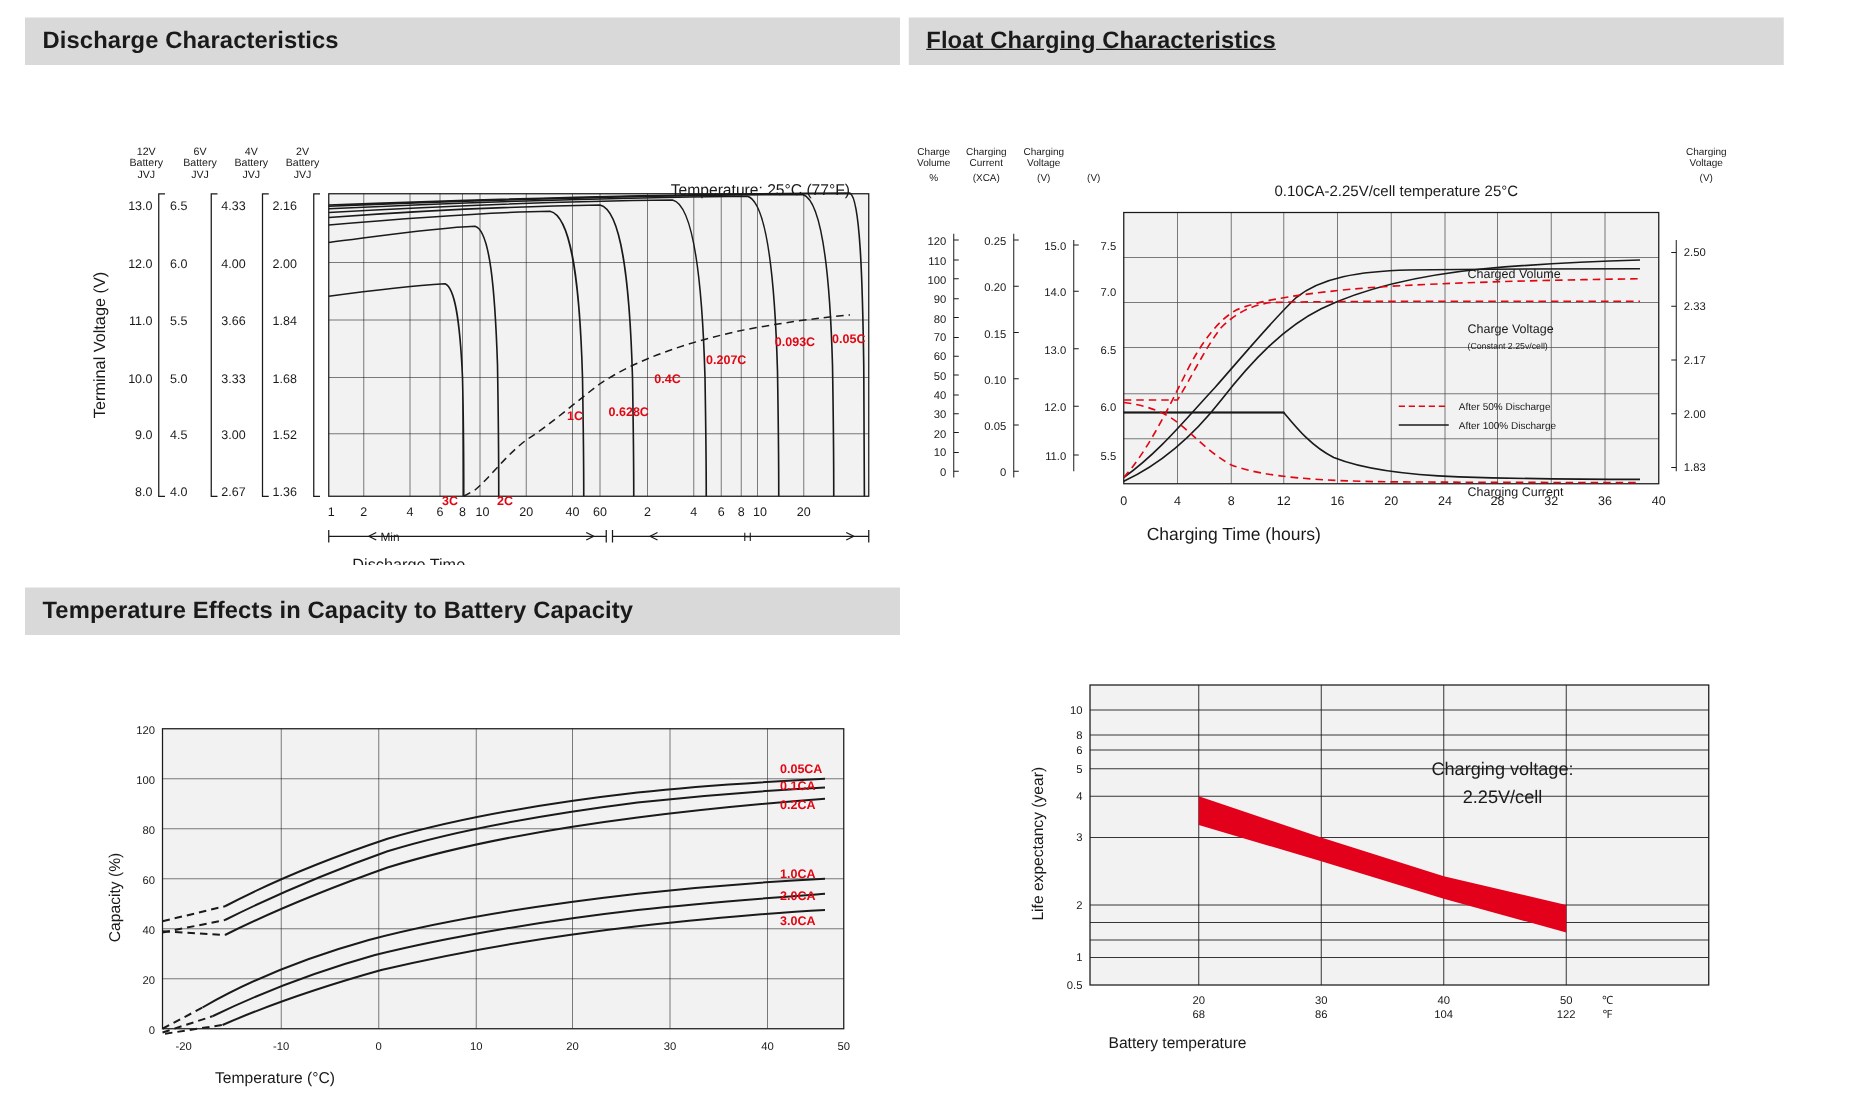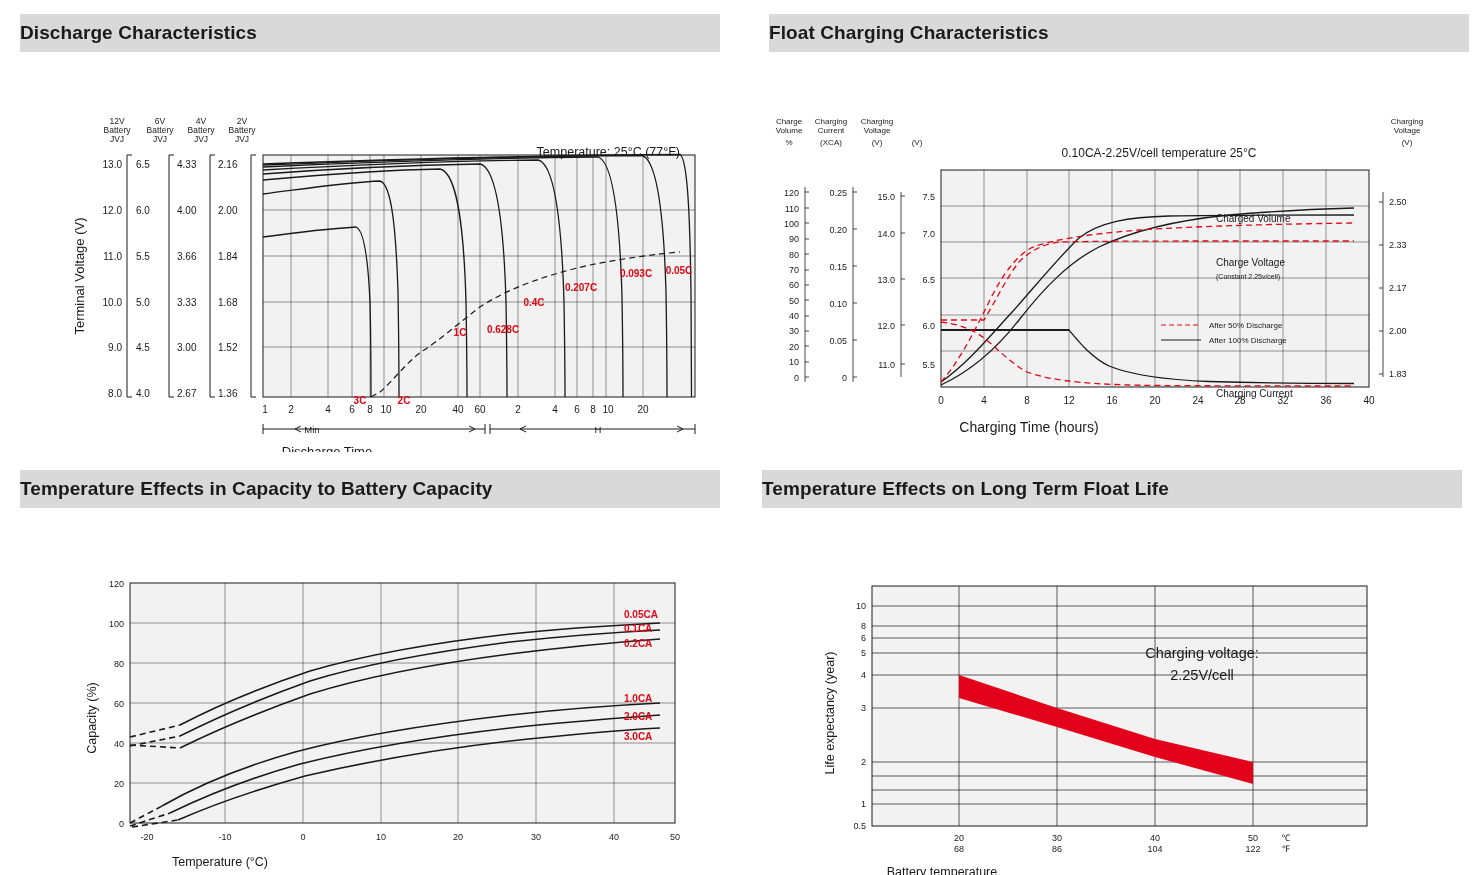--- a/index.html
+++ b/index.html
@@ -8,20 +8,21 @@
     font-family:"Liberation Sans", sans-serif;
     color:#1a1a1a;
     position:relative;
     overflow:hidden;
   }
   .panel{position:absolute;}
   .panel-header{
     background:#d9d9d9;
     height:38px;
     display:flex;align-items:center;
+    padding-left:14px;
     box-sizing:border-box;
   }
   .panel-header .title{
     font-size:19px;font-weight:bold;color:#1a1a1a;
     letter-spacing:0.1px;
   }
   .chart-area{position:relative;text-align:right;}
   svg{display:block;}
   text{font-family:"Liberation Sans", sans-serif;}
   .red{fill:#e20613;}
@@ -172,21 +173,21 @@
       </g>
       <text x="292" y="381" font-size="9.5" fill="#1a1a1a" text-anchor="middle">Min</text>
       <text x="578" y="381" font-size="9.5" fill="#1a1a1a" text-anchor="middle">H</text>
 
       <text x="307" y="404" font-size="13" fill="#1a1a1a" text-anchor="middle">Discharge Time</text>
       <text transform="translate(64,224) rotate(-90)" font-size="13" fill="#1a1a1a" text-anchor="middle">Terminal Voltage (V)</text>
     </svg>
   </div>
 </div>
 
-<div class="panel" style="left:769px;top:14px;width:700px;">
+<div class="panel" style="left:727px;top:14px;width:700px;text-decoration:underline;">
   <div class="panel-header">
     <span class="title">Float Charging Characteristics</span>
   </div>
   <div class="chart-area">
     <svg width="700" height="400" viewBox="0 0 700 400">
 
       <g font-size="8" fill="#1a1a1a" text-anchor="middle">
         <text x="20" y="72">Charge</text>
         <text x="20" y="81">Volume</text>
         <text x="20" y="93">%</text>
@@ -443,23 +444,20 @@
         <text x="604" y="232">3.0CA</text>
       </g>
 
       <text x="200" y="358" font-size="12.5" fill="#1a1a1a" text-anchor="middle">Temperature (°C)</text>
       <text transform="translate(76,210) rotate(-90)" font-size="12.5" fill="#1a1a1a" text-anchor="middle">Capacity (%)</text>
     </svg>
   </div>
 </div>
 
 <div class="panel" style="left:762px;top:470px;width:700px;">
-  <div class="panel-header">
-    <span class="title">Temperature Effects on Long Term Float Life</span>
-  </div>
   <div class="chart-area">
     <svg width="700" height="380" viewBox="0 0 700 380">
       <rect x="110" y="78" width="495" height="240" fill="#f2f2f2" stroke="#1a1a1a" stroke-width="1"></rect>
 
       <g stroke="#1a1a1a" stroke-width="0.7">
         <line x1="110" y1="98" x2="605" y2="98"></line>
         <line x1="110" y1="118" x2="605" y2="118"></line>
         <line x1="110" y1="130" x2="605" y2="130"></line>
         <line x1="110" y1="145" x2="605" y2="145"></line>
         <line x1="110" y1="167" x2="605" y2="167"></line>

